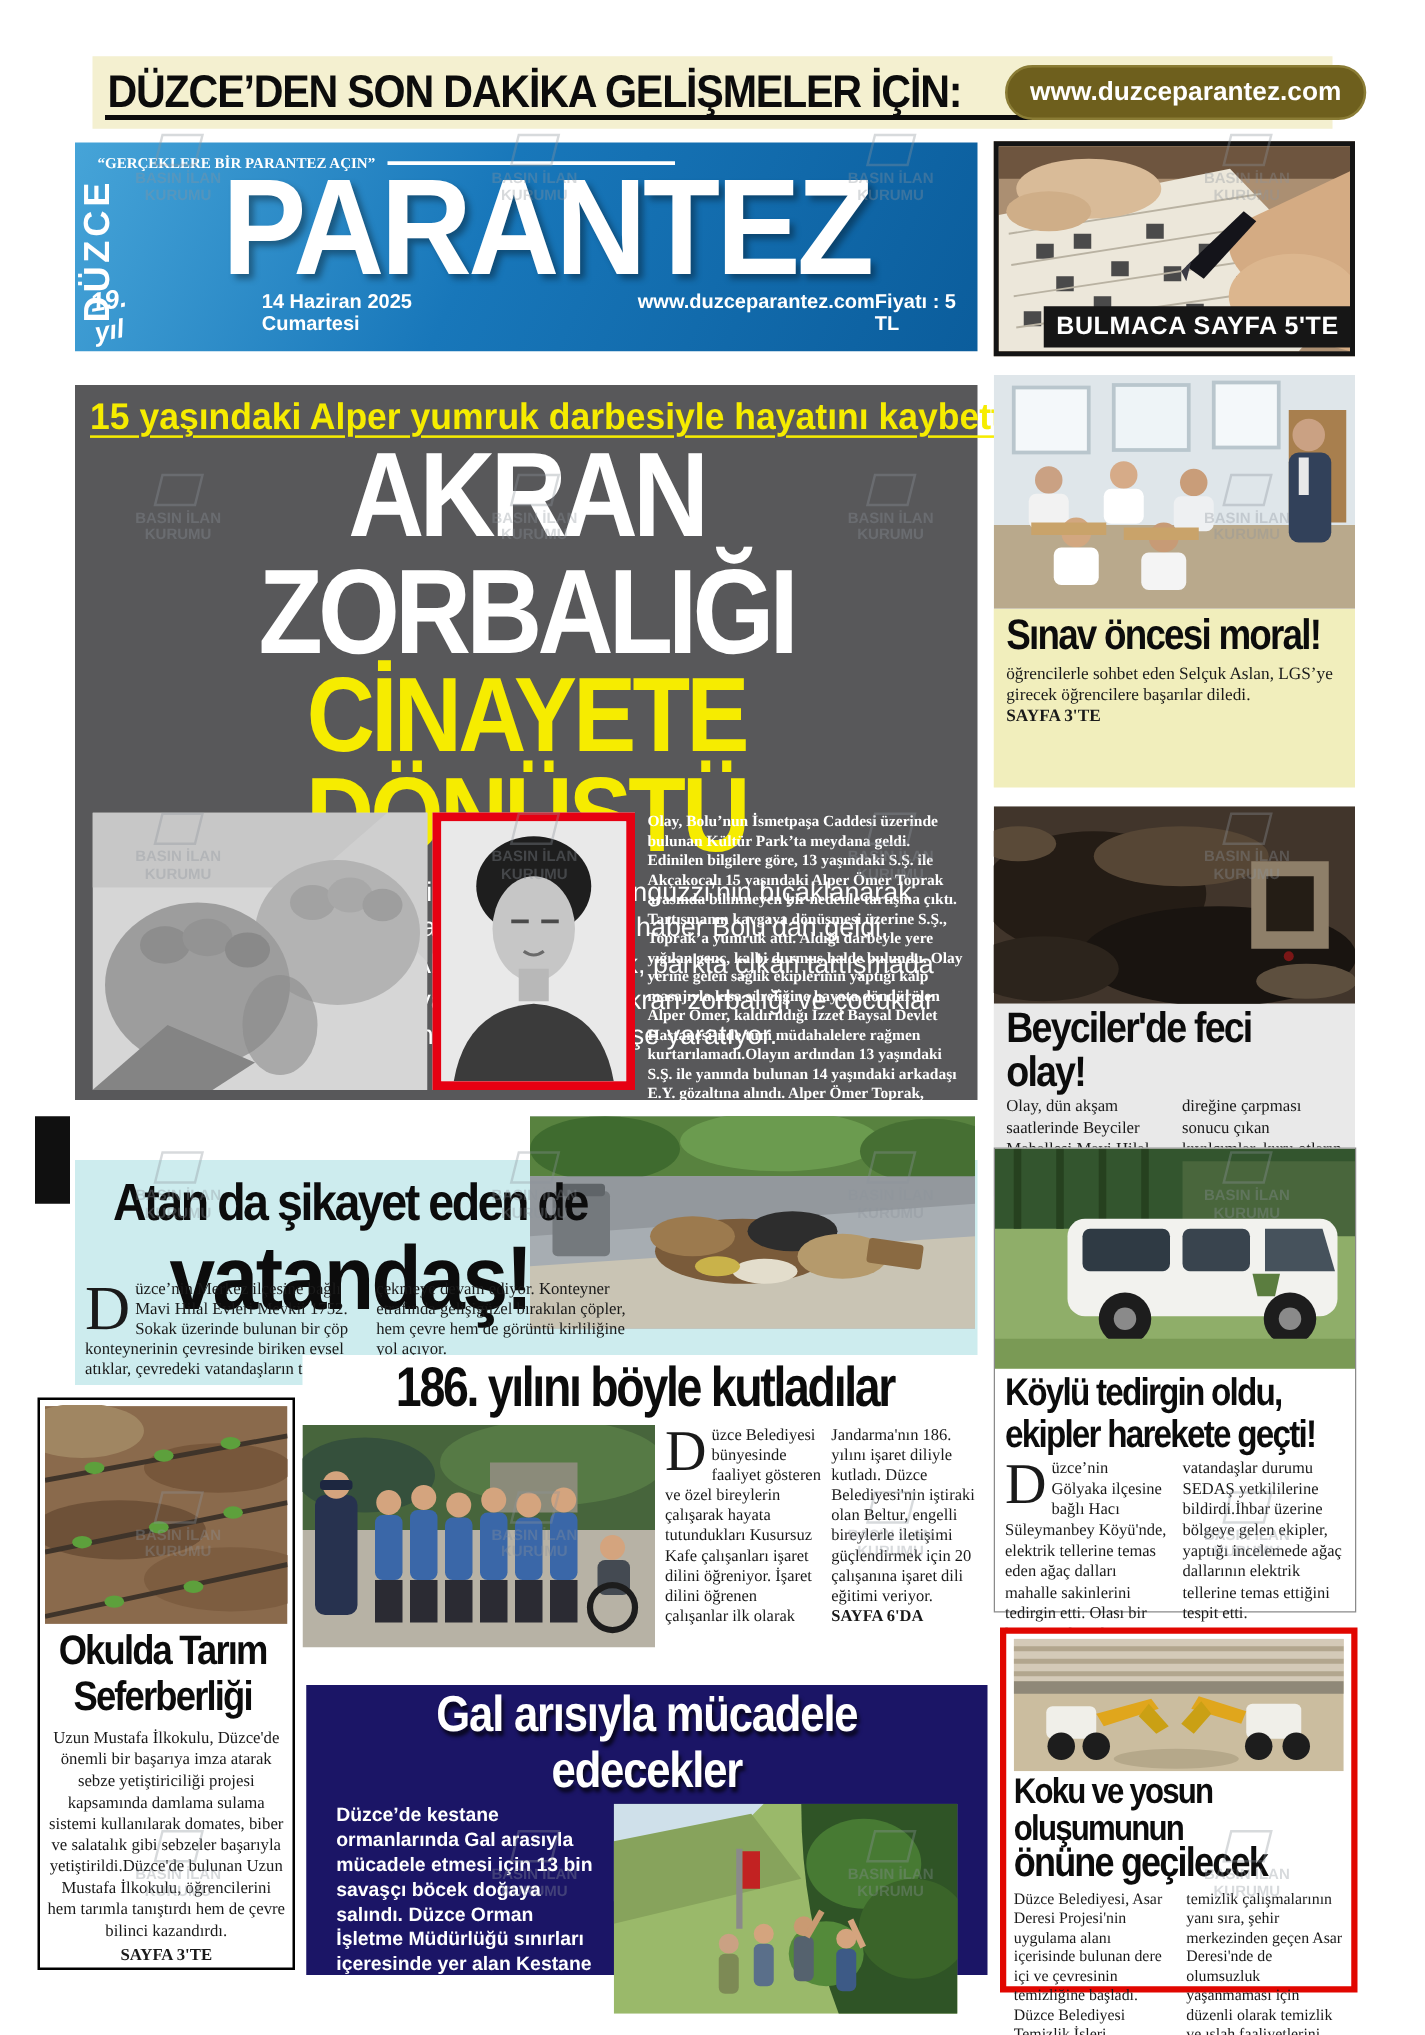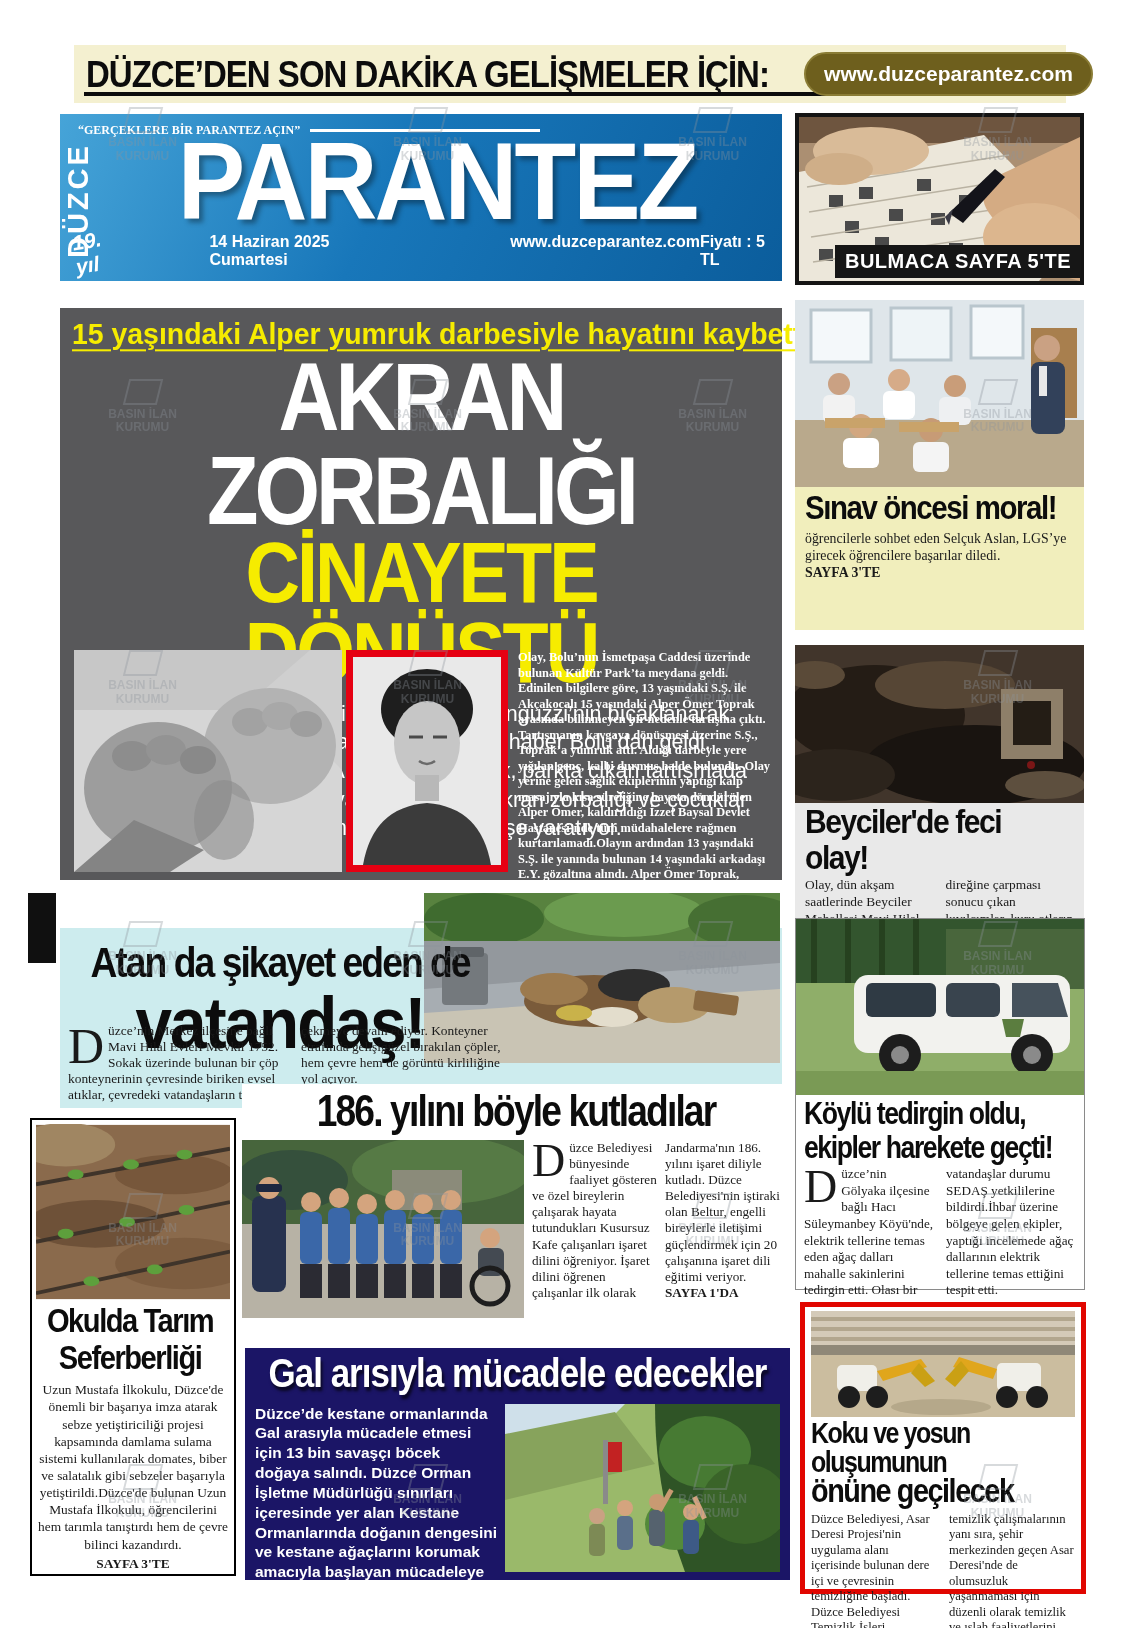--- a/index.html
+++ b/index.html
@@ -128,21 +128,21 @@
   .anniv-hl { text-align:center; font-size:40px; font-weight:900; letter-spacing:-2px;
     color:#0c0c0c; transform:scale(.93,1.12); line-height:1; margin-top:6px; }
   .anniv-row { display:flex; margin-top:10px; }
   .anniv .photo { width:282px; height:178px; flex:0 0 auto; }
   .anniv .photo svg { display:block; width:100%; height:100%; }
   .anniv-col { width:126px; margin-left:8px; font-family:"Liberation Serif",serif;
     font-size:13.2px; line-height:1.22; color:#1a1a1a; }
   .anniv-col .dropcap { font-size:46px; }
 
   
-  .gal { left:245px; top:1348px; width:545px; height:232px; background:#1b1566; padding:4px 10px; }
+  .gal { left:245px; top:1348px; width:545px; height:232px; background:#1b1566; padding:4px 24px; }
   .gal-hl { text-align:center; color:#fff; font-size:36px; font-weight:900; letter-spacing:-1px;
     line-height:1.1; transform:scale(.97,1.12); text-shadow:2px 3px 3px rgba(0,0,0,.7); margin-top:2px; }
   .gal-row { display:flex; margin-top:10px; }
   .gal-body { width:250px; color:#fff; font-size:15.5px; font-weight:bold; line-height:1.28; }
   .gal-body .pref { margin-top:2px; }
   .gal .photo { width:275px; height:168px; margin-left:8px; flex:0 0 auto; }
   .gal .photo svg { display:block; width:100%; height:100%; }
 
   
   .koku { left:800px; top:1302px; width:286px; height:292px; border:5px solid #e10600; background:#fff; padding:4px 6px; }
@@ -468,21 +468,21 @@
           <rect x="236" y="108" width="26" height="28" rx="6" fill="#444a52"></rect>
           <circle cx="248" cy="146" r="18" fill="none" stroke="#1d1d1d" stroke-width="5"></circle>
         </svg>
       </div>
       <div class="anniv-col">
         <span class="dropcap">D</span>
         <span>üzce Belediyesi bünyesinde faaliyet gösteren ve özel bireylerin çalışarak hayata tutundukları Kusursuz Kafe çalışanları işaret dilini öğreniyor. İşaret dilini öğrenen çalışanlar ilk olarak</span>
       </div>
       <div class="anniv-col">
         <span>Jandarma'nın 186. yılını işaret diliyle kutladı. Düzce Belediyesi'nin iştiraki olan Beltur, engelli bireylerle iletişimi güçlendirmek için 20 çalışanına işaret dili eğitimi veriyor.</span>
-        <b class="pref">SAYFA 1'DA</b>
+        <b class="pref">SAYFA 6'DA</b>
       </div>
     </div>
   </div>
 
   <div class="abs gal">
     <div class="gal-hl">Gal arısıyla mücadele edecekler</div>
     <div class="gal-row">
       <div class="gal-body">
         <span>Düzce’de kestane ormanlarında Gal arasıyla mücadele etmesi için 13 bin savaşçı böcek doğaya salındı. Düzce Orman İşletme Müdürlüğü sınırları içeresinde yer alan Kestane Ormanlarında doğanın dengesini ve kestane ağaçlarını korumak amacıyla başlayan mücadeleye 2025 yılında da etkin olarak devam ediliyor.</span>
         <b class="pref">SAYFA 4'TE</b>

